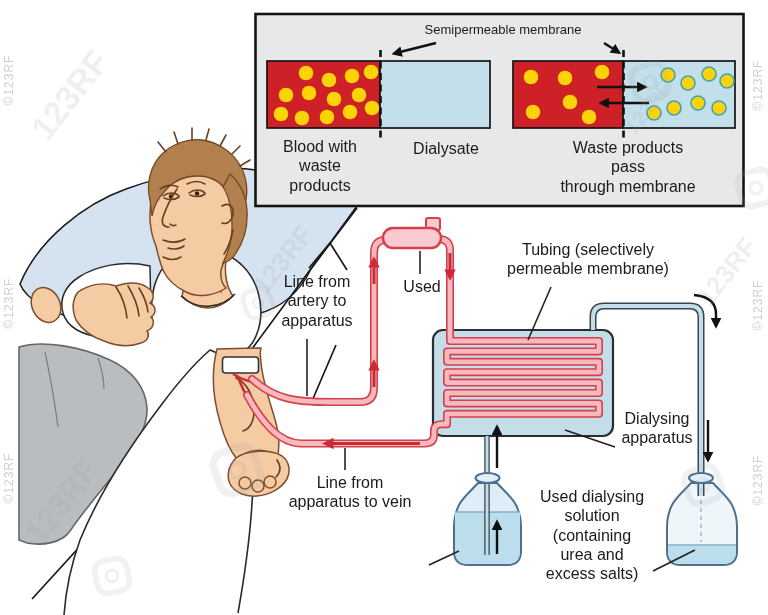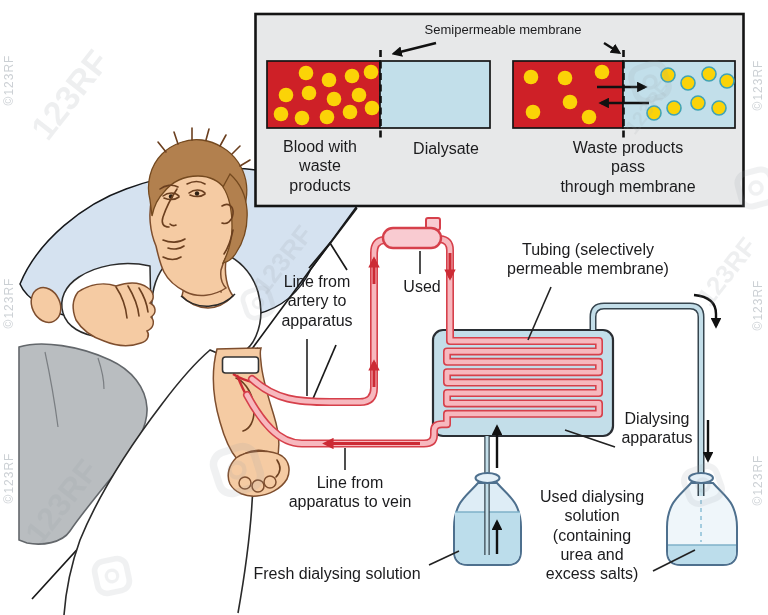--- a/index.html
+++ b/index.html
@@ -246,21 +246,20 @@
 <div class="lbl" style="left:422px;top:277px;">Used</div>
 <div class="lbl" style="left:317px;top:272px;">Line from
 artery to
 apparatus</div>
 <div class="lbl" style="left:588px;top:240px;">Tubing (selectively
 permeable membrane)</div>
 <div class="lbl" style="left:657px;top:409px;">Dialysing
 apparatus</div>
 <div class="lbl" style="left:350px;top:473px;">Line from
 apparatus to vein</div>
-<div class="lbl" style="left:337px;top:564px;">Fresh dialysing solution</div>
 <div class="lbl" style="left:592px;top:479px;margin-top:8px;">Used dialysing
 solution
 (containing
 urea and
 excess salts)</div>
 
 <div class="wm-edge" style="left:9px;top:80px;">©123RF</div>
 <div class="wm-edge" style="left:9px;top:303px;">©123RF</div>
 <div class="wm-edge" style="left:9px;top:478px;">©123RF</div>
 <div class="wm-edge" style="left:758px;top:85px;">©123RF</div>

